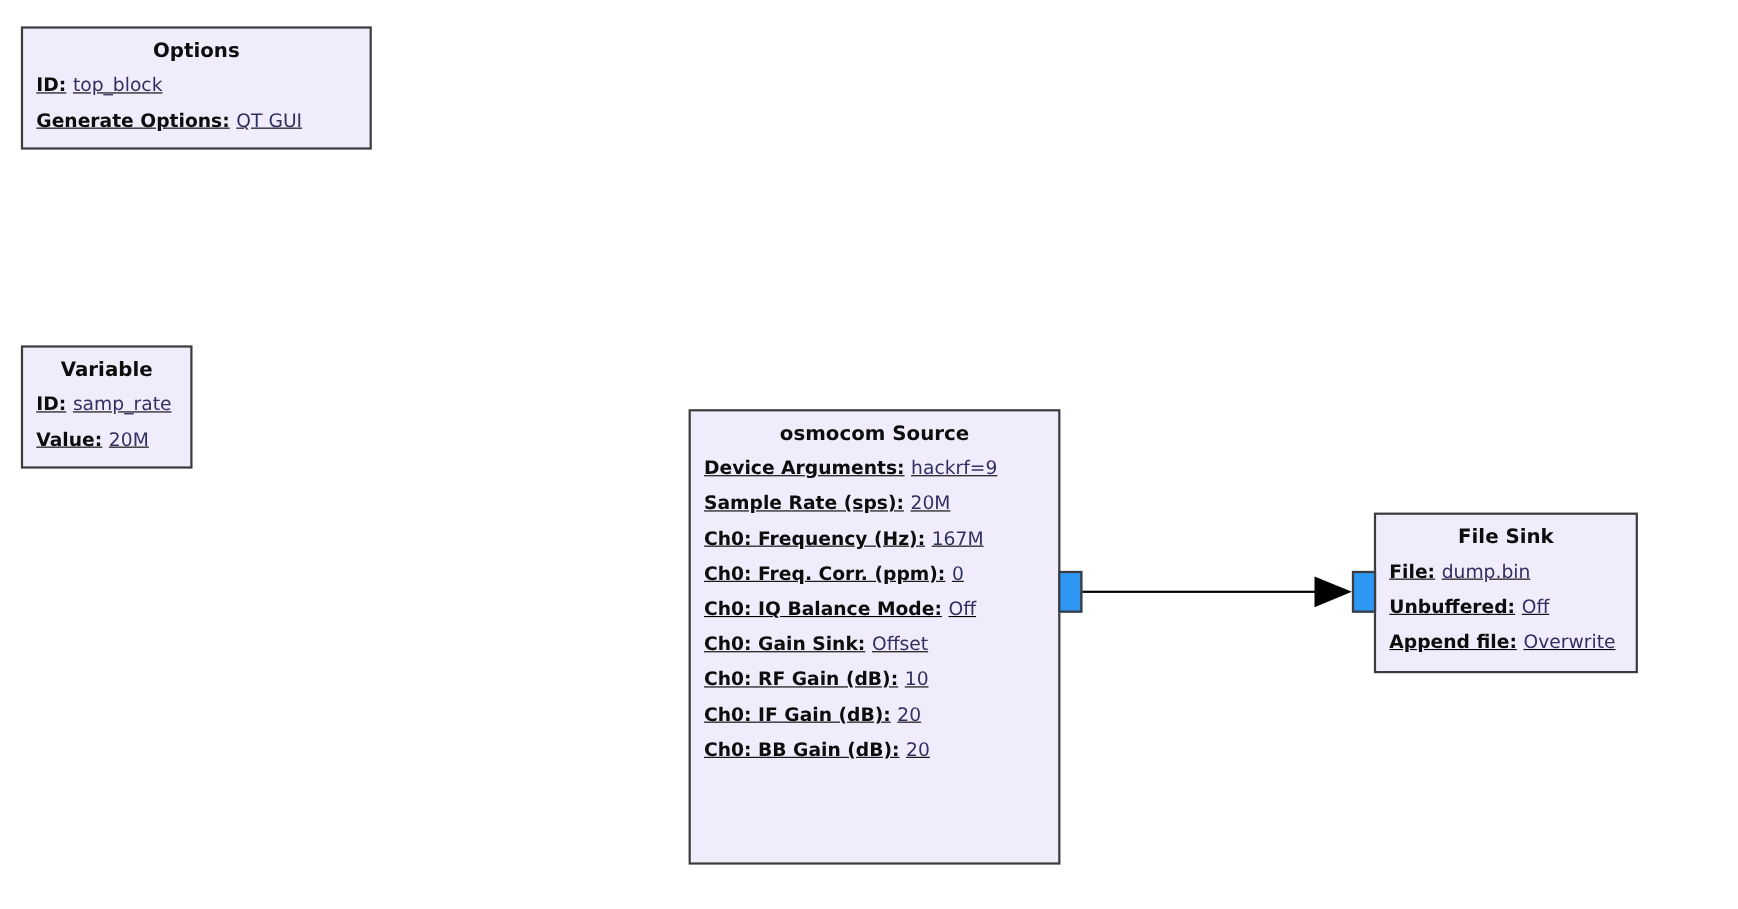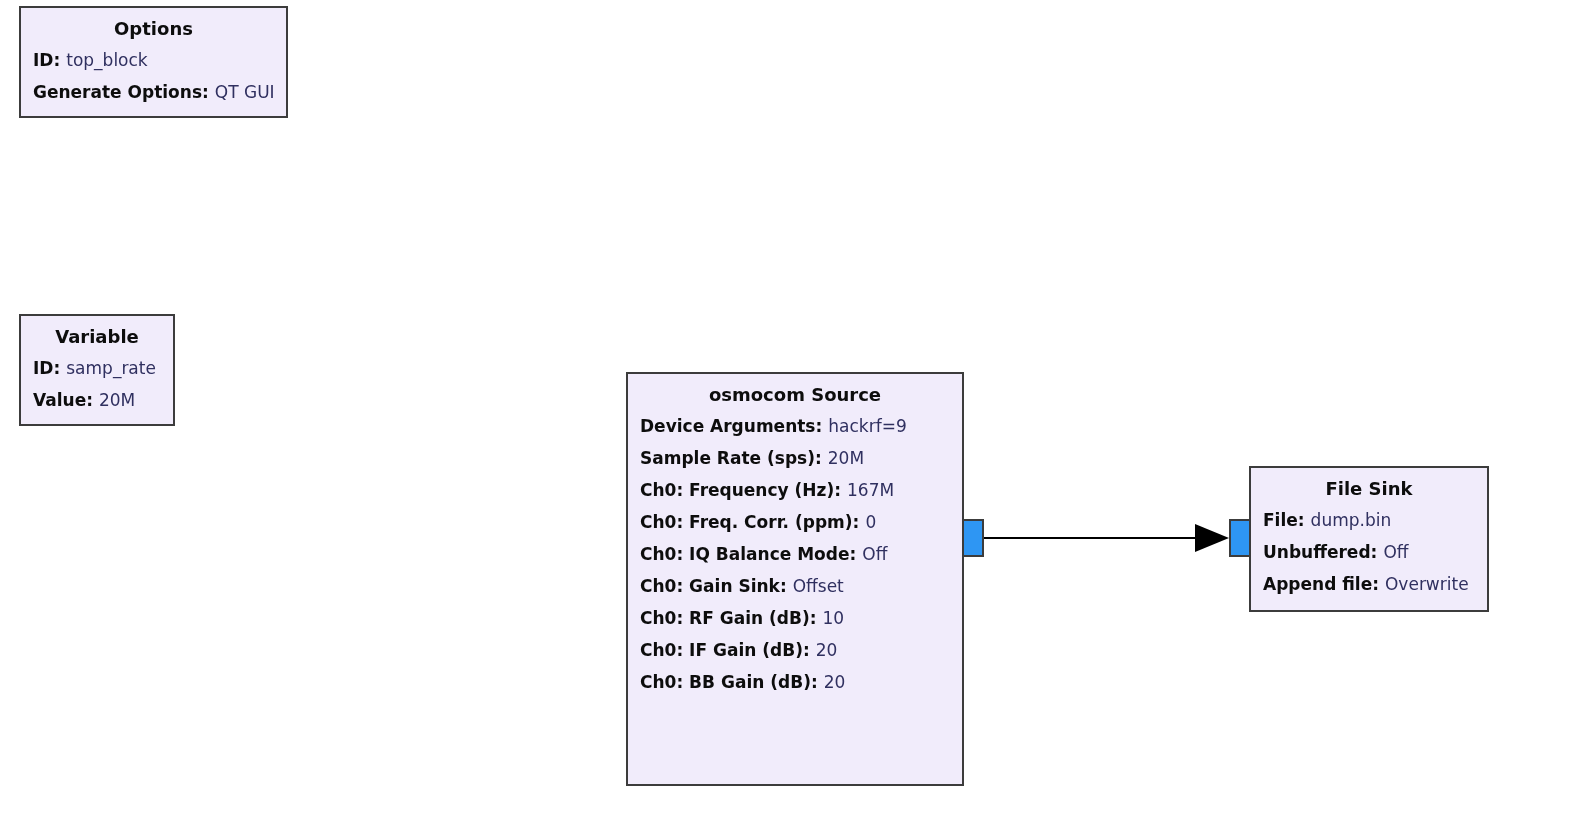--- a/index.html
+++ b/index.html
@@ -28,30 +28,31 @@
     padding-top: 6px;
     text-align: center;
     color: var(--label-text, #0d0d0d);
     white-space: nowrap;
   }
   .param {
     font-size: 17px;
     line-height: 32px;
     padding: 0 12px;
     white-space: nowrap;
+    text-decoration: underline;
   }
   .param .label {
     font-weight: bold;
     color: var(--label-text, #0d0d0d);
     margin-right: 6px;
   }
   .param .value {
     color: var(--value-text, #303060);
   }
-  #block-options  { left: 19px;   top: 6px;  width: 269px; height: 112px; }
+  #block-options  { left: 19px;   top: 24px;  width: 319px; height: 112px; }
   #block-variable { left: 19px;   top: 314px; width: 156px; height: 112px; }
   #block-osmocom  { left: 626px;  top: 372px; width: 338px; height: 414px; }
   #block-filesink { left: 1249px; top: 466px; width: 240px; height: 146px; }
 
   .port {
     position: absolute;
     width: 22px;
     height: 38px;
     background: var(--port-fill, #2e96f3);
     border: 2px solid var(--block-border, #3c3c3c);

